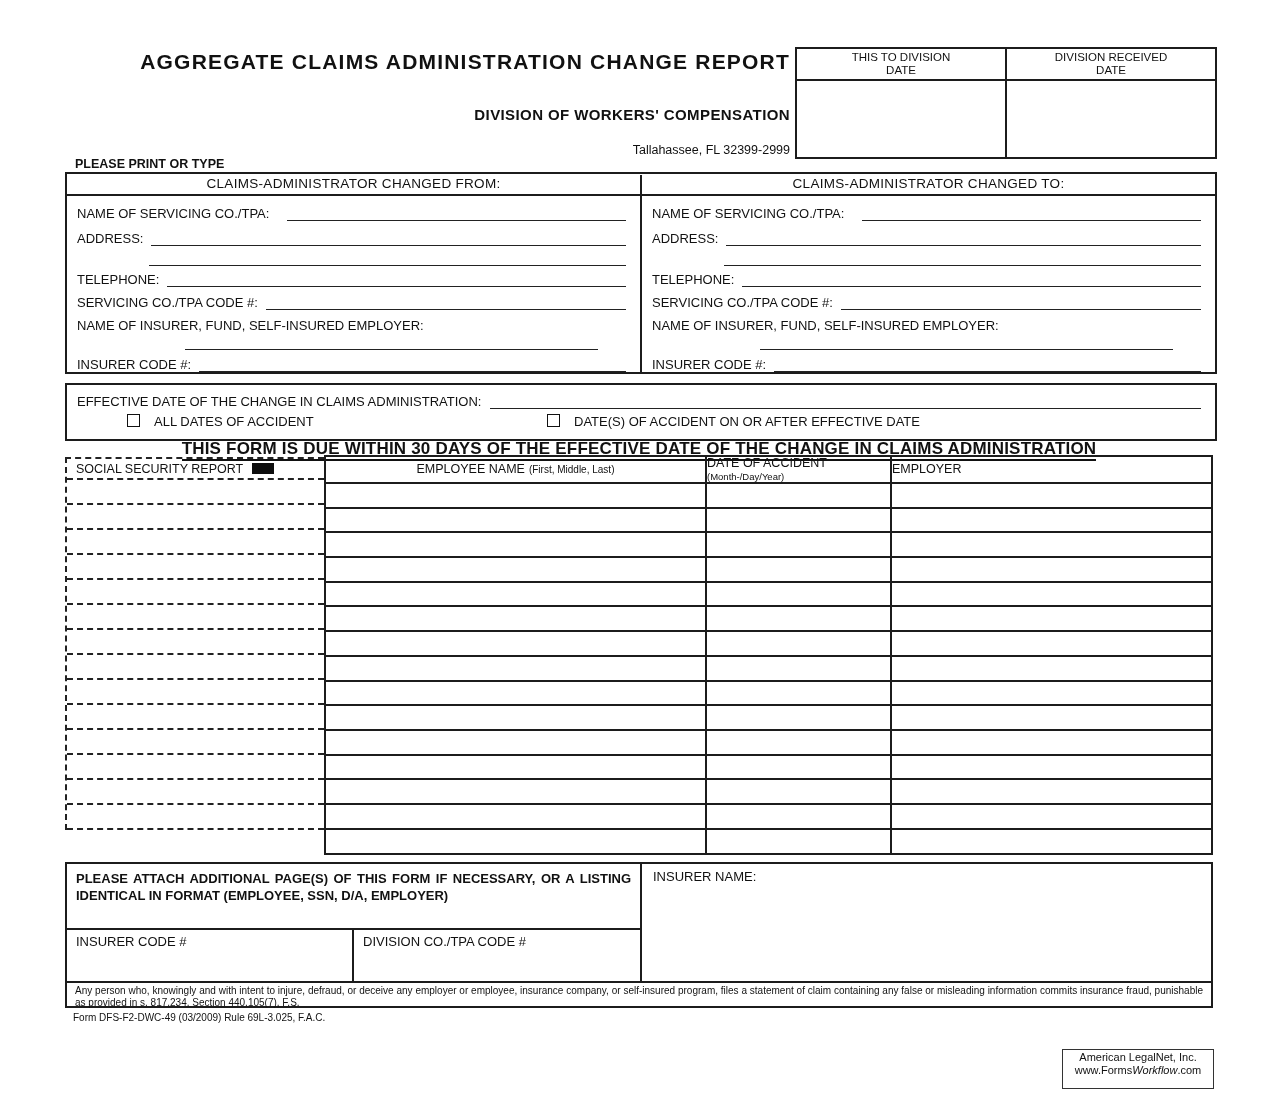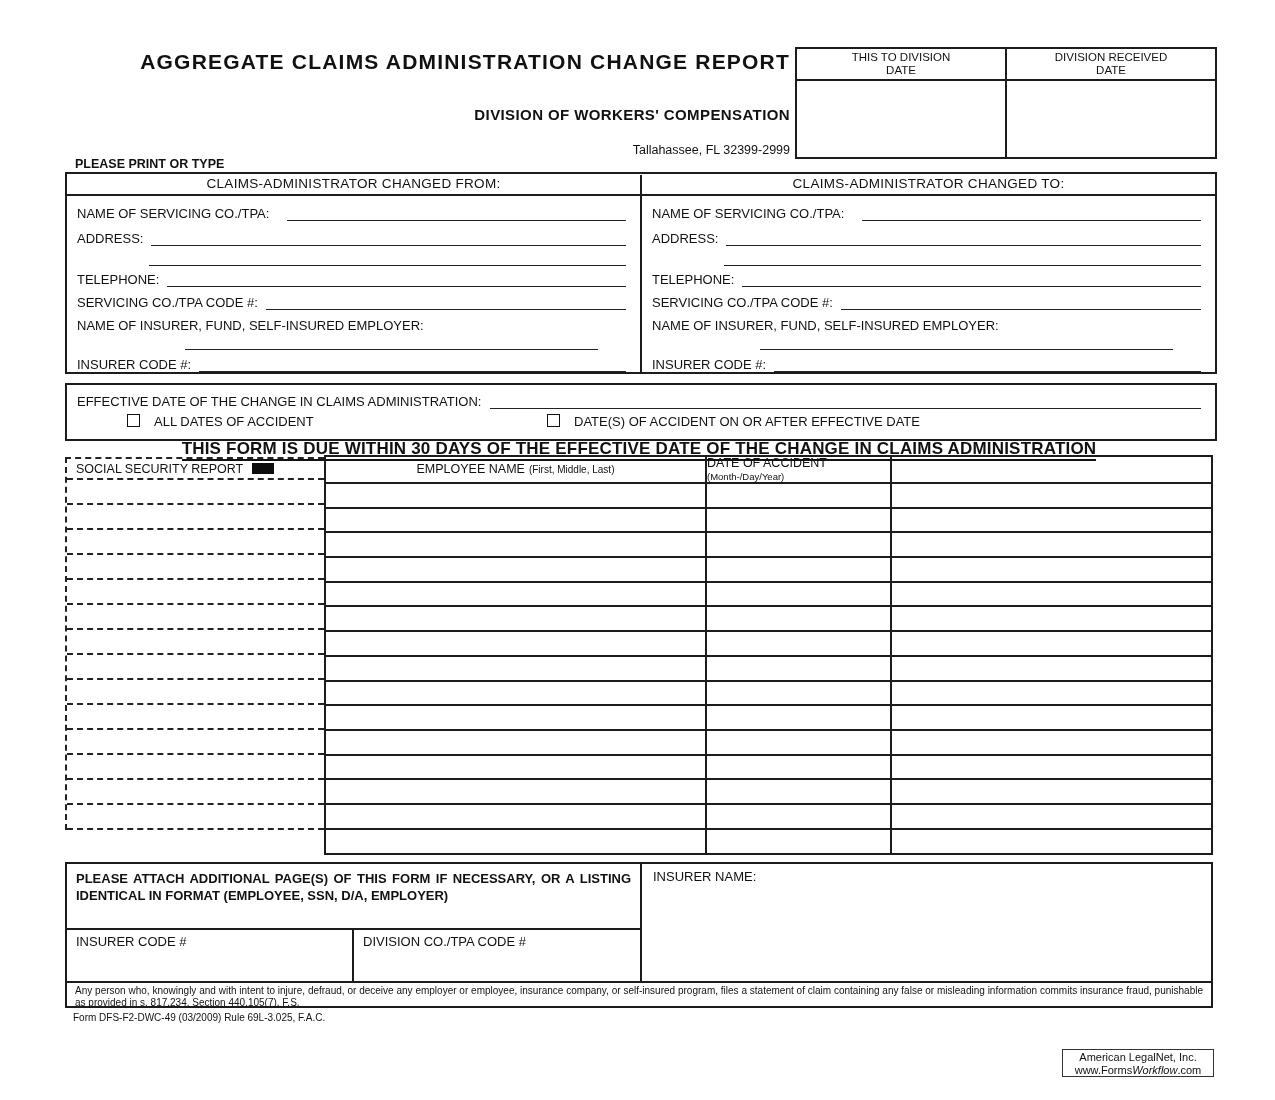--- a/index.html
+++ b/index.html
@@ -66,21 +66,21 @@
   .attach{grid-column:1;grid-row:1;border-right:2px solid #1c1c1c;border-bottom:2px solid #1c1c1c;font-size:13px;font-weight:bold;text-align:justify;padding:7px 9px 0 9px;line-height:16.5px;box-sizing:border-box;}
   .codes{grid-column:1;grid-row:2;border-right:2px solid #1c1c1c;display:flex;box-sizing:border-box;}
   .codecell{box-sizing:border-box;font-size:13px;padding:4px 0 0 9px;}
   .codecell:first-child{width:287px;border-right:2px solid #1c1c1c;}
   .codecell:last-child{flex:1;}
   .insname{grid-column:2;grid-row:1 / span 2;padding:5px 0 0 11px;font-size:13px;box-sizing:border-box;}
   .fraud{grid-column:1 / span 2;grid-row:3;border-top:2px solid #1c1c1c;font-size:10px;line-height:11.5px;text-align:justify;padding:2px 8px 0 8px;box-sizing:border-box;}
 
   .formnum{font-size:10px;}
 
-  .legalnet{left:1062px;top:1049px;width:152px;height:28px;border:1.5px solid #333;text-align:center;font-size:11px;line-height:13px;padding-top:1px;box-sizing:border-box;}
+  .legalnet{left:1062px;top:1049px;width:152px;height:40px;border:1.5px solid #333;text-align:center;font-size:11px;line-height:13px;padding-top:1px;box-sizing:border-box;}
 </style>
 </head>
 <body>
 
 <div class="page">
 
   <div class="abs ctr main-title" style="left:65px;top:50px;width:725px;">AGGREGATE CLAIMS ADMINISTRATION CHANGE REPORT</div>
   <div class="abs ctr dept" style="left:65px;top:106px;width:725px;">DIVISION OF WORKERS' COMPENSATION</div>
   <div class="abs ctr addr" style="left:65px;top:143px;width:725px;">Tallahassee, FL 32399-2999</div>
   <div class="abs print-type" style="left:75px;top:157px;">PLEASE PRINT OR TYPE</div>
@@ -214,20 +214,23 @@
   <div class="abs righttable">
     <div class="thead">
       <div class="thcell th-emp">
         <span>EMPLOYEE NAME</span>
         <span class="sub" style="font-size:10px;">(First, Middle, Last)</span>
       </div>
       <div class="thcell th-doa">
         <span>DATE OF ACCIDENT</span>
         <span class="sub">(Month-/Day/Year)</span>
       </div>
+      <div class="thcell th-er">
+        <span>EMPLOYER</span>
+      </div>
     </div>
     <div style="display:flex;flex-direction:column;flex:1;">
         <div class="trow">
           <div class="tcell tc-emp"></div>
           <div class="tcell tc-doa"></div>
           <div class="tcell tc-er"></div>
         </div>
         <div class="trow">
           <div class="tcell tc-emp"></div>
           <div class="tcell tc-doa"></div>

